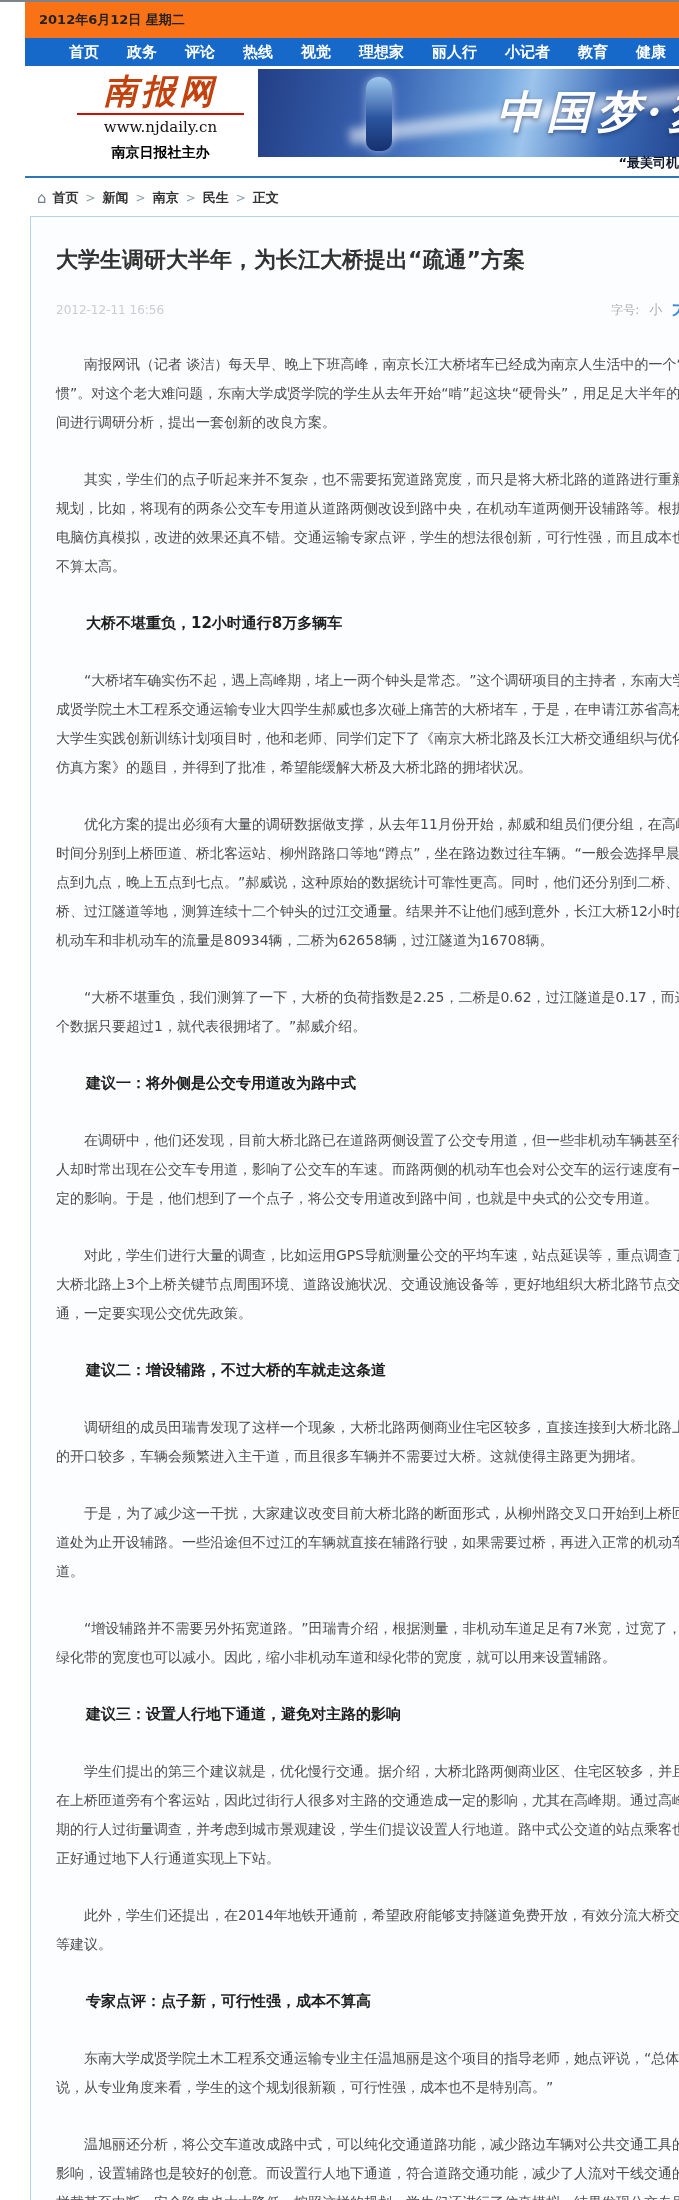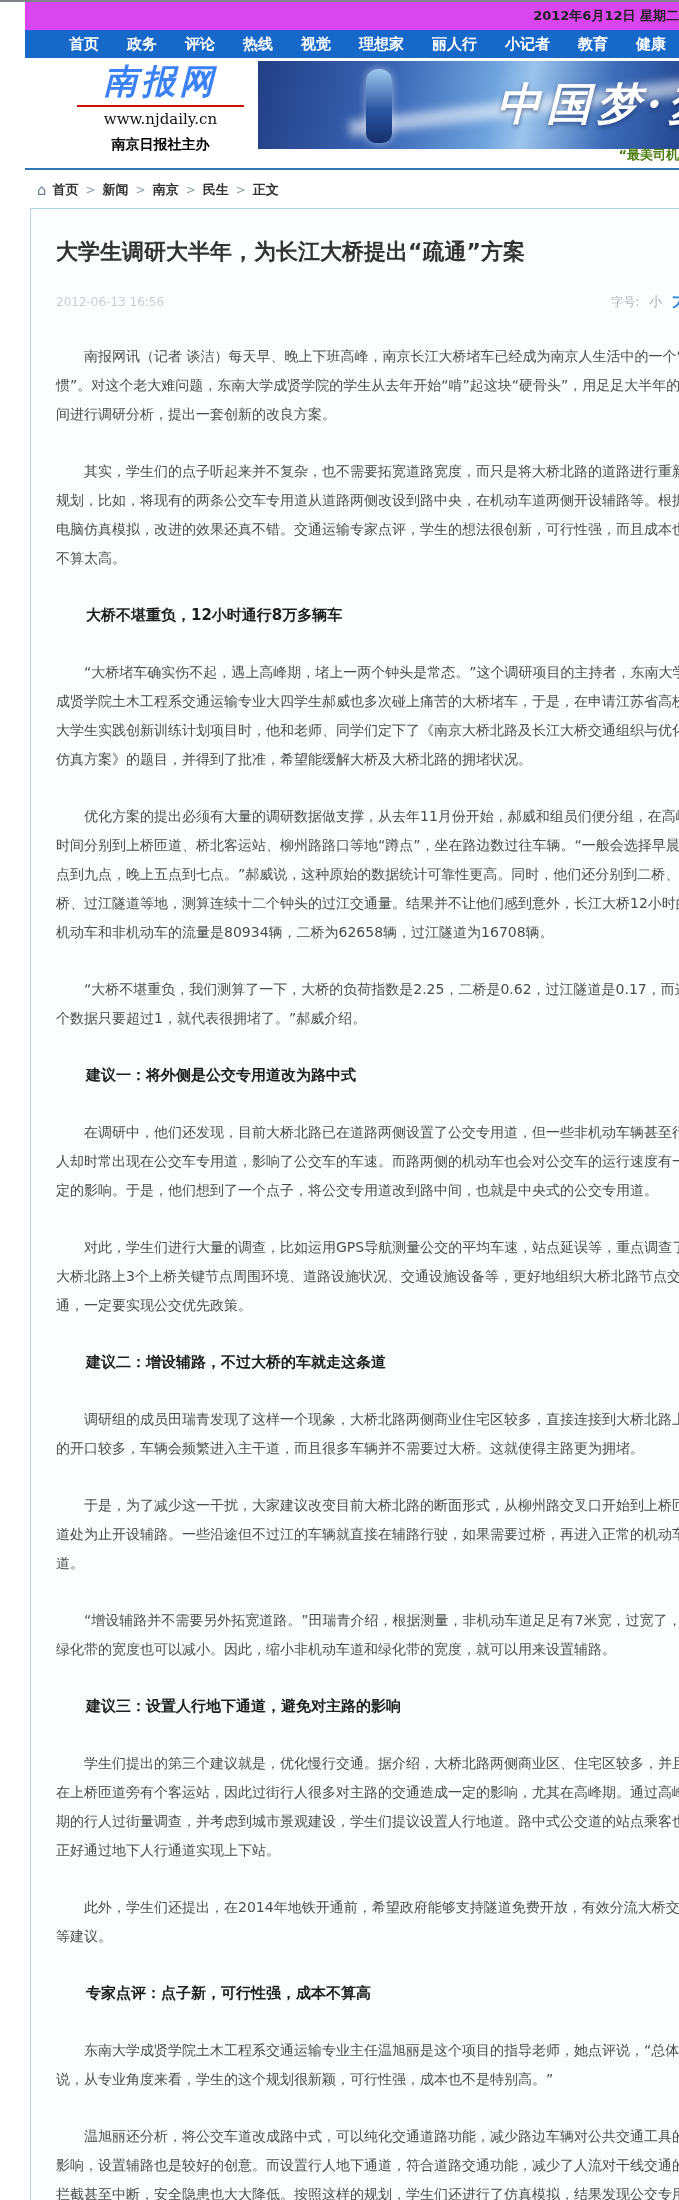--- a/index.html
+++ b/index.html
@@ -1,40 +1,40 @@
 <!DOCTYPE html>
 <html><head>
 <meta charset="utf-8">
 <style>
   html,body{margin:0;padding:0;width:679px;height:2200px;overflow:hidden;background:#ffffff;
     font-family:"DejaVu Sans", sans-serif;}
   .top-line{height:2px;background:#7d8387;width:679px;}
   .page-col{margin-left:25px;}
-  .date-bar{background:#d946ef;height:28px;display:flex;align-items:center;padding-left:14px;
-    font-size:13px;font-weight:bold;color:#222;justify-content:flex-end;}
+  .date-bar{background:#f97316;height:36px;display:flex;align-items:center;padding-left:14px;
+    font-size:13px;font-weight:bold;color:#222;}
   .main-nav{background:#1668c9;height:28px;display:flex;align-items:center;padding-left:44px;}
   .nav-item{color:#ffffff;font-weight:bold;font-size:15px;text-decoration:none;margin-right:28px;
     white-space:nowrap;}
   .header{position:relative;height:108px;}
   .logo-block{position:absolute;left:48px;top:6px;width:175px;text-align:center;cursor:pointer;}
-  .logo-name{font-family:Liberation Mono, monospace;font-style:italic;font-weight:bold;
-    font-size:34px;color:#3b82f6;letter-spacing:4px;line-height:40px;text-align:center;}
+  .logo-name{font-family:Liberation Serif, serif;font-style:italic;font-weight:bold;
+    font-size:34px;color:#c2410c;letter-spacing:4px;line-height:40px;text-align:center;}
   .logo-underline{height:2px;background:#cc1100;margin:1px 4px 3px 4px;}
   .logo-url{font-size:15px;font-weight:normal;color:#111;font-family:"DejaVu Serif", serif;}
   .logo-sponsor{font-size:14px;font-weight:bold;color:#000000;margin-top:8px;}
   .banner{position:absolute;left:233px;top:3px;right:-25px;height:88px;overflow:hidden;cursor:pointer;
     background:linear-gradient(100deg,#233f86 0%,#3a66b5 30%,#6fa3dd 52%,#9cc4ec 60%,#3c6cb8 78%,#1e3d85 100%);}
   .banner::before{content:"";position:absolute;left:90px;top:34px;width:420px;height:16px;
     background:rgba(255,255,255,.55);transform:rotate(-7deg);filter:blur(4px);}
   .banner-bottle{position:absolute;left:108px;top:8px;width:26px;height:74px;border-radius:12px 12px 10px 10px;
     background:linear-gradient(180deg,#9ec8ee 0%,#2b55a0 55%,#16306e 100%);box-shadow:0 0 8px rgba(255,255,255,.5);}
   .banner-slogan{position:absolute;right:-14px;top:14px;font-size:44px;font-weight:bold;font-style:italic;
     color:#ffffff;letter-spacing:6px;white-space:nowrap;text-shadow:0 2px 4px rgba(20,40,90,.6);
     font-family:"DejaVu Serif", serif;}
-  .banner-caption{position:absolute;right:0;bottom:2px;font-size:13px;font-weight:bold;color:#4d7c0f;}
+  .banner-caption{position:absolute;right:0;bottom:2px;font-size:13px;font-weight:bold;color:#0f172a;}
   .header-sep{height:2px;background:#2f76b5;margin-top:2px;}
   .breadcrumb{display:flex;align-items:center;padding:11px 0 9px 12px;font-size:13px;color:#333;}
   .home-icon{color:#6b7d8c;font-size:15px;margin-right:6px;}
   .bc-item{color:#333;text-decoration:none;font-weight:bold;}
   .bc-sep{color:#8ea0ad;margin:0 7px;font-size:12px;}
   .article-box{margin-left:5px;width:700px;border:1px solid #b3d4ea;background:#fbfdfe;
     min-height:1985px;box-sizing:border-box;padding:20px 30px 30px 25px;}
   .article-title{font-size:22px;font-weight:bold;color:#333;margin:8px 0 0 0;line-height:30px;}
   .article-meta{display:flex;justify-content:space-between;align-items:baseline;margin-top:22px;
     padding-right:10px;}
@@ -88,21 +88,21 @@
   <div class="header-sep"></div>
 
   <div class="breadcrumb">
     <span class="home-icon">⌂</span>
     <span><a class="bc-item">首页</a><span class="bc-sep">&gt;</span><a class="bc-item">新闻</a><span class="bc-sep">&gt;</span><a class="bc-item">南京</a><span class="bc-sep">&gt;</span><a class="bc-item">民生</a><span class="bc-sep">&gt;</span><span class="bc-item">正文</span></span>
   </div>
 
   <div class="article-box">
     <h1 class="article-title">大学生调研大半年，为长江大桥提出“疏通”方案</h1>
     <div class="article-meta">
-      <span class="article-date">2012-06-13 16:56</span>
+      <span class="article-date">2012-12-11 16:56</span>
       <span class="font-size-ctrl">
         <span>字号:</span>
         <span class="font-small">小</span>
         <span class="font-large">大</span>
       </span>
     </div>
     <div class="article-body">
         <p class="para">南报网讯（记者 谈洁）每天早、晚上下班高峰，南京长江大桥堵车已经成为南京人生活中的一个“习惯”。对这个老大难问题，东南大学成贤学院的学生从去年开始“啃”起这块“硬骨头”，用足足大半年的时间进行调研分析，提出一套创新的改良方案。</p>
         <p class="para">其实，学生们的点子听起来并不复杂，也不需要拓宽道路宽度，而只是将大桥北路的道路进行重新规划，比如，将现有的两条公交车专用道从道路两侧改设到路中央，在机动车道两侧开设辅路等。根据电脑仿真模拟，改进的效果还真不错。交通运输专家点评，学生的想法很创新，可行性强，而且成本也不算太高。</p>
         <h3 class="sub-head">大桥不堪重负，12小时通行8万多辆车</h3>

